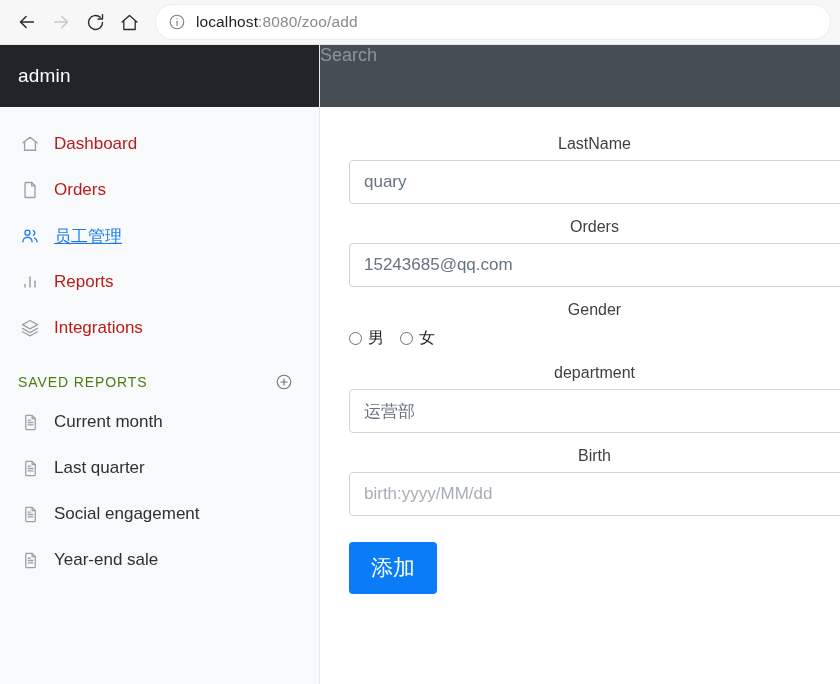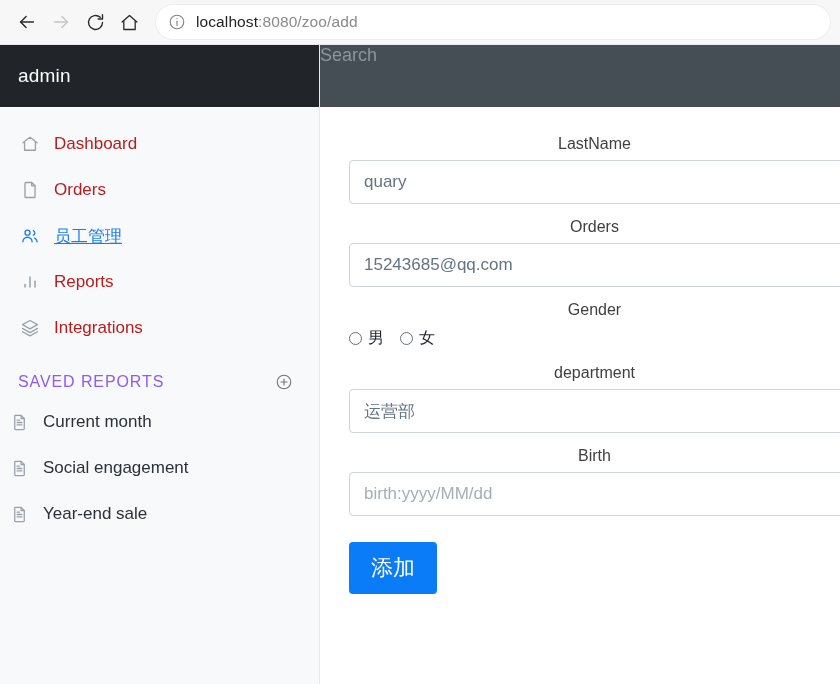--- a/index.html
+++ b/index.html
@@ -94,30 +94,30 @@
     color: #1a7cf0;
     text-decoration: underline;
   }
 
   .section-head {
     display: flex; align-items: center;
     justify-content: space-between;
     padding: 22px 26px 8px 18px;
   }
   .section-title {
-    font-size: 16px;
+    font-size: 14px;
     letter-spacing: 0.9px;
-    color: #8b5cf6;
+    color: #4d7c0f;
   }
   .plus-icon { color: #6c757d; display: flex; }
 
   .report-item {
     display: flex; align-items: center;
     height: 46px;
-    padding-left: 7px;
+    padding-left: 18px;
   }
   .report-icon {
     width: 24px; height: 24px;
     flex: 0 0 auto;
     margin-right: 12px;
     display: flex; align-items: center; justify-content: center;
     color: #99a0a8;
   }
   .report-label {
     font-size: 17px;
@@ -346,20 +346,32 @@
       <div class="report-item">
         <span class="report-icon">
           <svg width="19" height="19" viewBox="0 0 24 24" fill="none" stroke="currentColor" stroke-width="1.6" stroke-linecap="round" stroke-linejoin="round">
             <path d="M14 3H7a1 1 0 0 0-1 1v16a1 1 0 0 0 1 1h10a1 1 0 0 0 1-1V7z"></path>
             <polyline points="14,3 14,7 18,7"></polyline>
             <line x1="9" y1="12" x2="15" y2="12"></line>
               <line x1="9" y1="15" x2="15" y2="15"></line>
               <line x1="9" y1="9" x2="12" y2="9"></line>
           </svg>
         </span>
+        <span class="report-label">Last quarter</span>
+      </div>
+      <div class="report-item">
+        <span class="report-icon">
+          <svg width="19" height="19" viewBox="0 0 24 24" fill="none" stroke="currentColor" stroke-width="1.6" stroke-linecap="round" stroke-linejoin="round">
+            <path d="M14 3H7a1 1 0 0 0-1 1v16a1 1 0 0 0 1 1h10a1 1 0 0 0 1-1V7z"></path>
+            <polyline points="14,3 14,7 18,7"></polyline>
+            <line x1="9" y1="12" x2="15" y2="12"></line>
+              <line x1="9" y1="15" x2="15" y2="15"></line>
+              <line x1="9" y1="9" x2="12" y2="9"></line>
+          </svg>
+        </span>
         <span class="report-label">Social engagement</span>
       </div>
       <div class="report-item">
         <span class="report-icon">
           <svg width="19" height="19" viewBox="0 0 24 24" fill="none" stroke="currentColor" stroke-width="1.6" stroke-linecap="round" stroke-linejoin="round">
             <path d="M14 3H7a1 1 0 0 0-1 1v16a1 1 0 0 0 1 1h10a1 1 0 0 0 1-1V7z"></path>
             <polyline points="14,3 14,7 18,7"></polyline>
             <line x1="9" y1="12" x2="15" y2="12"></line>
               <line x1="9" y1="15" x2="15" y2="15"></line>
               <line x1="9" y1="9" x2="12" y2="9"></line>

